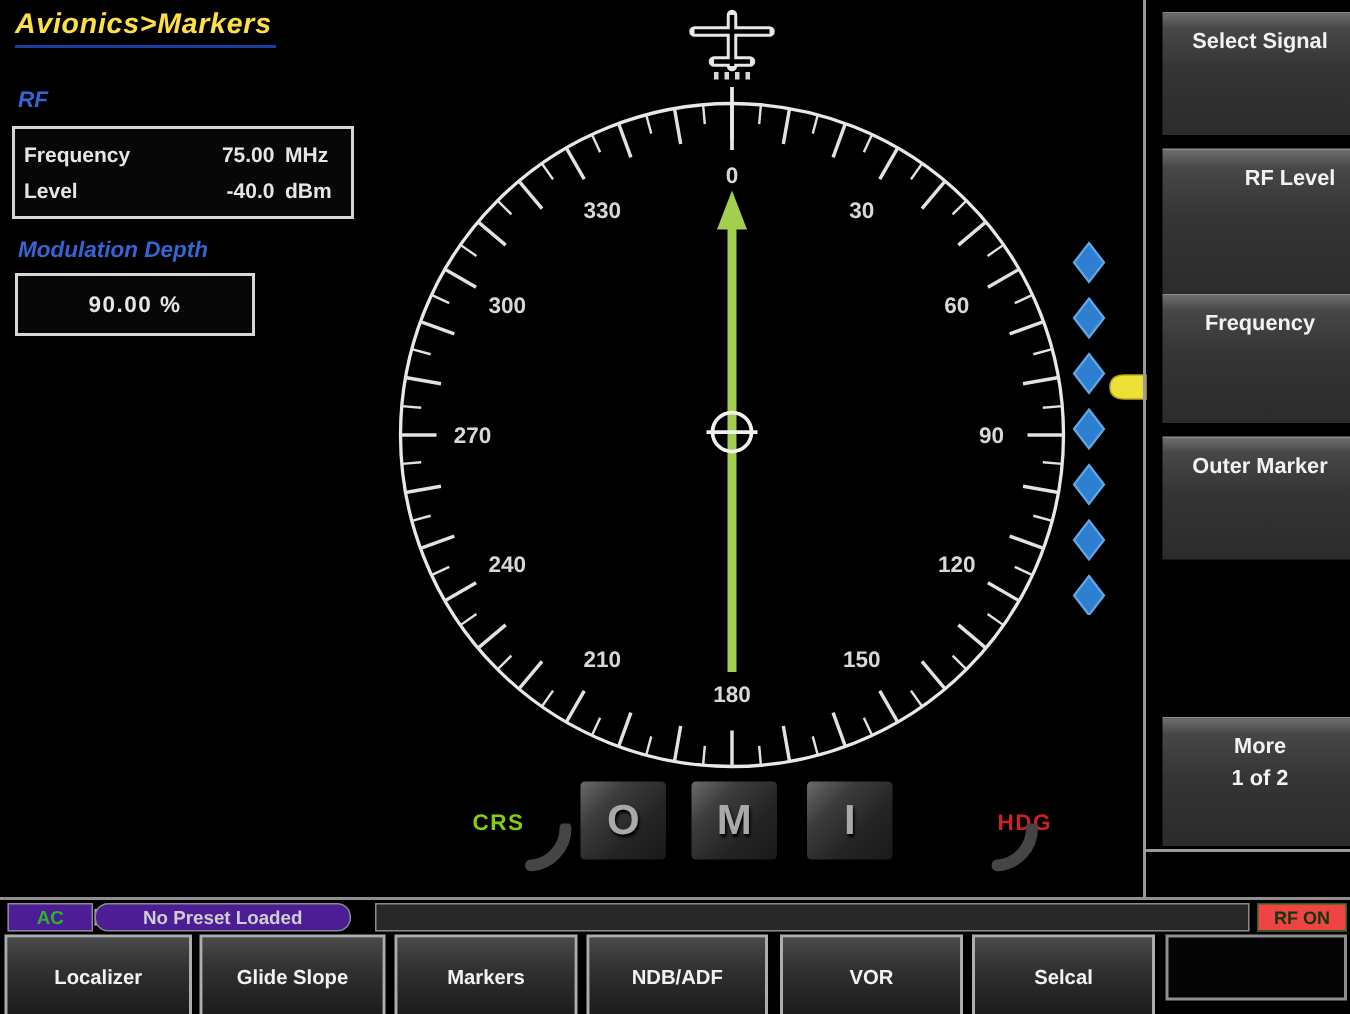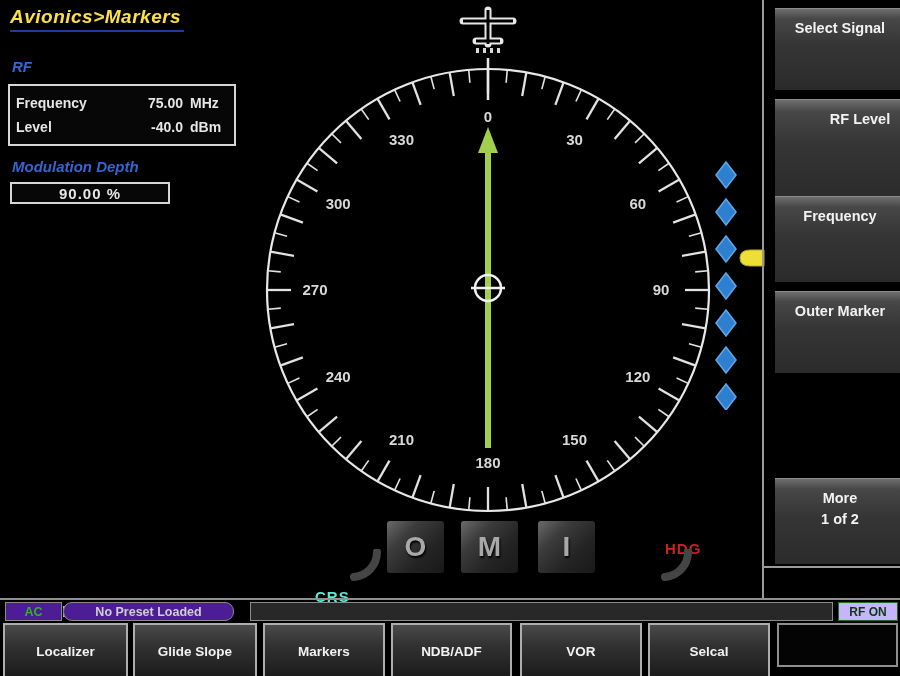--- a/index.html
+++ b/index.html
@@ -12,21 +12,21 @@
   #rf-label{left:12px;top:58px;}
   #mod-label{left:12px;top:158px;}
   .readout{position:absolute;border:2px solid #d6d6d6;background:#070707;color:#e6e6e6;
            font-weight:bold;box-sizing:border-box;}
   #rf-box{left:8px;top:84px;width:228px;height:62px;display:flex;flex-direction:column;
           justify-content:space-evenly;padding:0 6px;}
   .rf-row{display:flex;align-items:center;font-size:14px;}
   .rf-name{flex:0 0 auto;}
   .rf-val{flex:1 1 auto;text-align:right;}
   .rf-unit{flex:0 0 38px;text-align:left;margin-left:7px;}
-  #mod-box{left:10px;top:182px;width:160px;height:22px;display:flex;align-items:center;
+  #mod-box{left:10px;top:182px;width:160px;height:42px;display:flex;align-items:center;
            justify-content:center;font-size:15px;letter-spacing:1px;}
   
   #compass-svg{position:absolute;left:250px;top:0;}
   #deviation-svg{position:absolute;left:700px;top:160px;}
   
   .knob-label{position:absolute;font-size:15px;font-weight:bold;letter-spacing:1px;}
   #crs-label{left:315px;top:540px;color:#cfcf2a;}
   #hdg-label{left:617px;top:540px;color:#cc2222;}
   .knob-swoosh{position:absolute;}
   .beacon{position:absolute;top:521px;width:57px;height:52px;border-radius:3px;
@@ -186,21 +186,21 @@
       <polygon points="26,2 36,15 26,28 16,15" fill="#2e7fd0" stroke="#5fa8e8" stroke-width="1.5"></polygon>
       <polygon points="26,39 36,52 26,65 16,52" fill="#2e7fd0" stroke="#5fa8e8" stroke-width="1.5"></polygon>
       <polygon points="26,76 36,89 26,102 16,89" fill="#2e7fd0" stroke="#5fa8e8" stroke-width="1.5"></polygon>
       <polygon points="26,113 36,126 26,139 16,126" fill="#2e7fd0" stroke="#5fa8e8" stroke-width="1.5"></polygon>
       <polygon points="26,150 36,163 26,176 16,163" fill="#2e7fd0" stroke="#5fa8e8" stroke-width="1.5"></polygon>
       <polygon points="26,187 36,200 26,213 16,200" fill="#2e7fd0" stroke="#5fa8e8" stroke-width="1.5"></polygon>
       <polygon points="26,224 36,237 26,250 16,237" fill="#2e7fd0" stroke="#5fa8e8" stroke-width="1.5"></polygon>
       <path d="M64,90 L50,90 Q40,90 40,98 Q40,106 50,106 L64,106 Z" fill="#ecdf35" stroke="#b8a820" stroke-width="1"></path>
     </svg>
 
-  <div class="knob-label" id="crs-label" style="color: #5eead4; margin-top: 48px;">CRS</div>
+  <div class="knob-label" id="crs-label" style="color: #84cc16;">CRS</div>
   <svg class="knob-swoosh" style="left:349px;top:549px" width="34" height="32" viewBox="0 0 34 32">
     <path d="M28,3 A25,25 0 0 1 5,28" stroke="#454545" stroke-width="8" fill="none" stroke-linecap="round"></path>
   </svg>
   <div id="beacon-row">
       <div class="beacon" style="left: 387px;">O</div>
       <div class="beacon" style="left: 461px;">M</div>
       <div class="beacon" style="left: 538px;">I</div>
     </div>
   <div class="knob-label" id="hdg-label" style="color: rgb(204, 34, 34); margin-left: 48px;">HDG</div>
   <svg class="knob-swoosh" style="left:660px;top:549px" width="34" height="32" viewBox="0 0 34 32">
@@ -225,21 +225,21 @@
         <div>More</div>
         <div>1 of 2</div>
       </div>
     </div>
 
   <div class="statusline"></div>
   <div class="sbox" id="ac-box">AC</div>
   <div id="ac-nub"></div>
   <div class="sbox" id="preset-box">No Preset Loaded</div>
   <div class="sbox" id="blank-box"></div>
-  <div class="sbox" id="rfon-box" style="background: #c4b5fd;">RF ON</div>
+  <div class="sbox" id="rfon-box" style="background: #ef4444;">RF ON</div>
 
   <div id="tab-row">
       <div class="tab" style="left: 3px; width: 125px;">Localizer</div>
       <div class="tab" style="left: 133px; width: 124px;">Glide Slope</div>
       <div class="tab" style="left: 263px; width: 122px;">Markers</div>
       <div class="tab" style="left: 391px; width: 121px;">NDB/ADF</div>
       <div class="tab" style="left: 520px; width: 122px;">VOR</div>
       <div class="tab" style="left: 648px; width: 122px;">Selcal</div>
     </div>
   <div class="tab-empty"></div>

